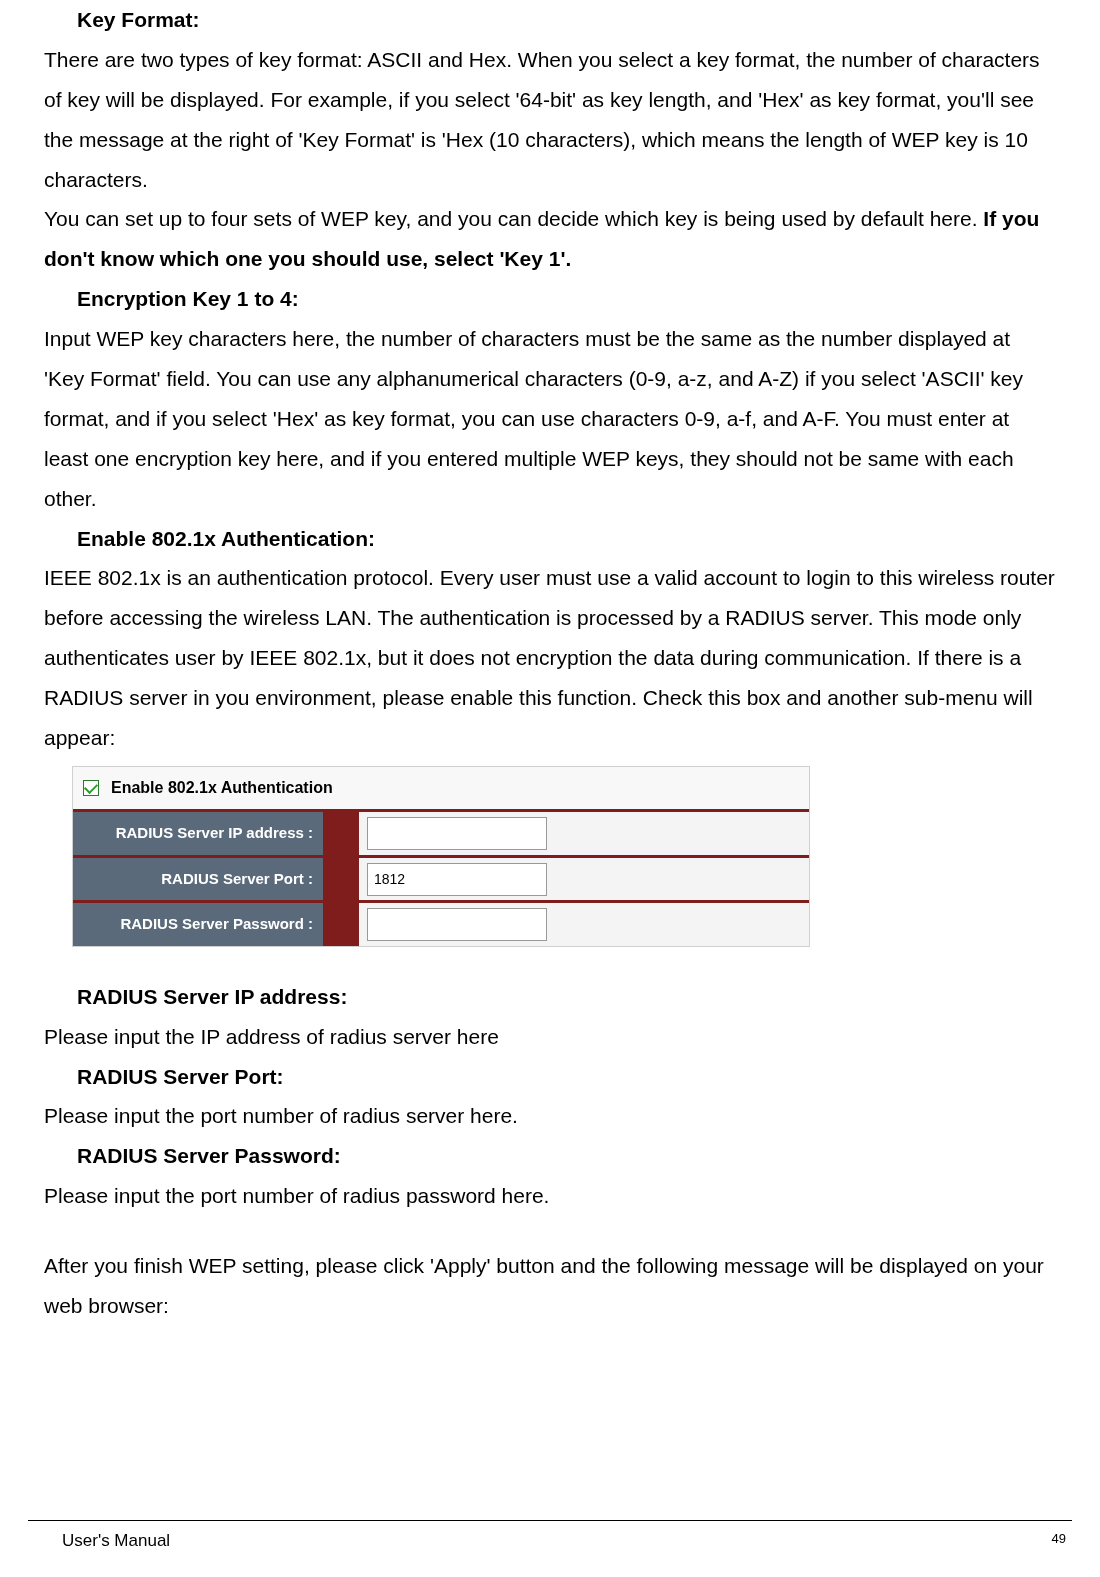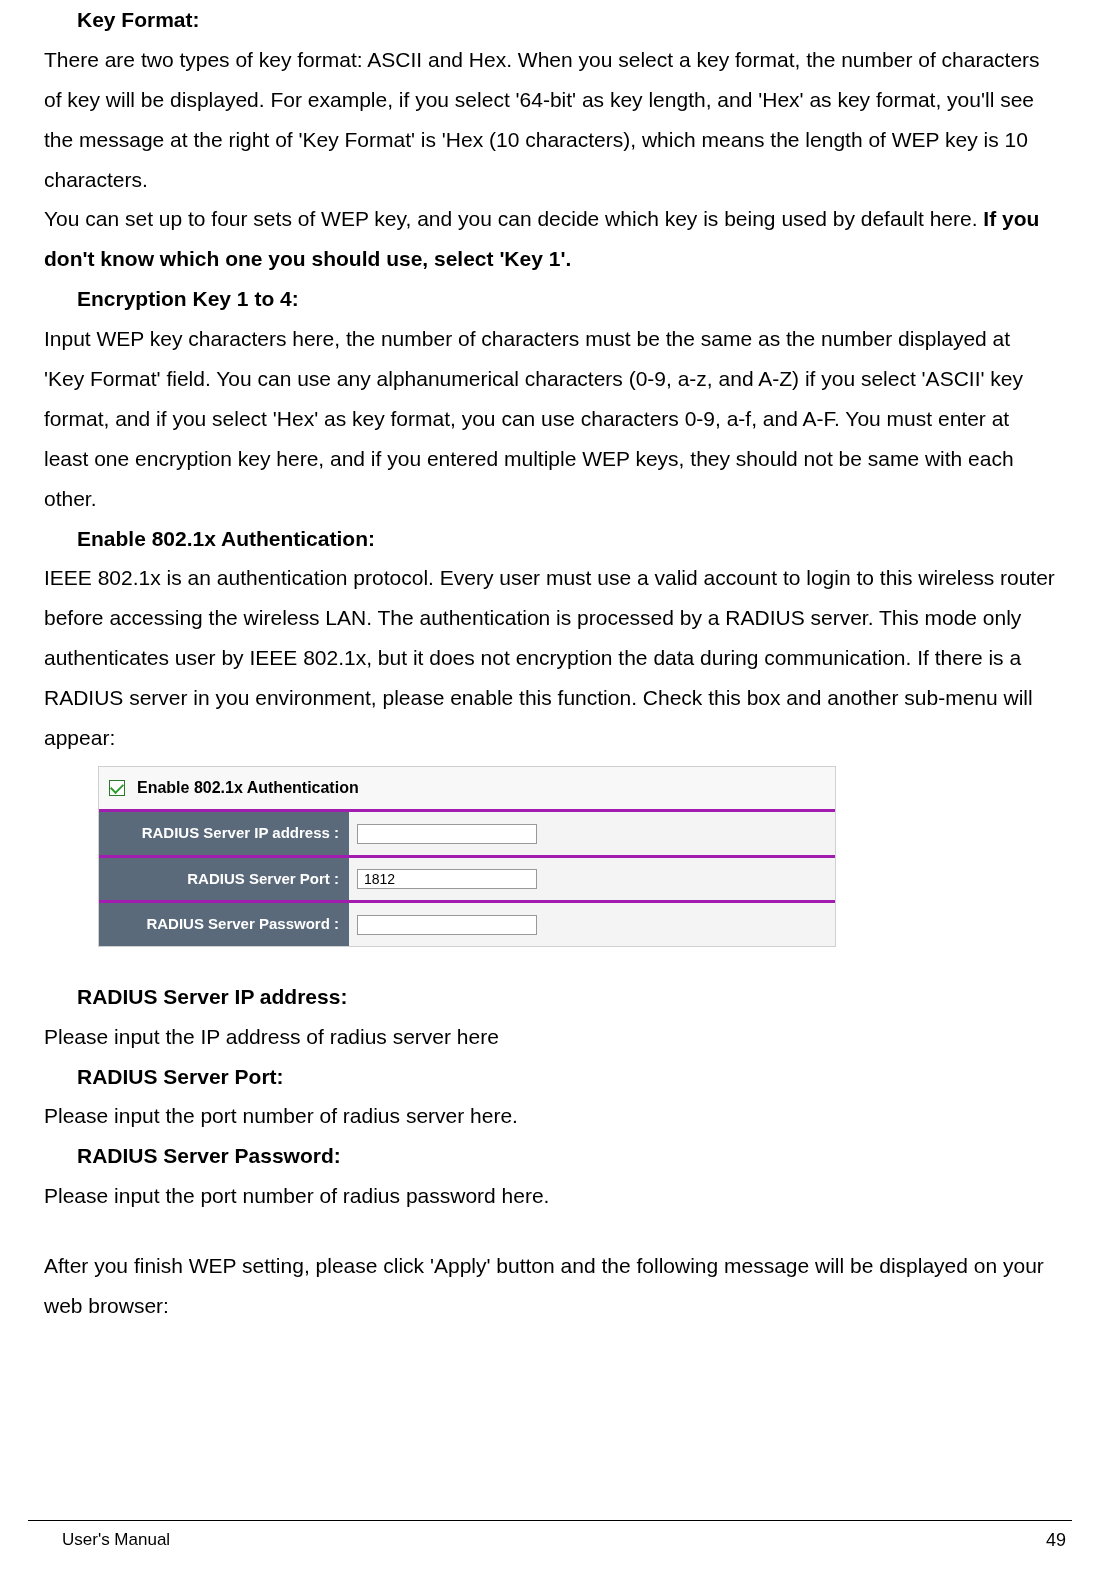--- a/index.html
+++ b/index.html
@@ -23,24 +23,24 @@
     }
     .heading {
       font-weight: bold;
       margin-left: 33px;
     }
     .bold-inline {
       font-weight: bold;
     }
     .screenshot-box {
       margin-top: 8px;
-      margin-left: 54px;
+      margin-left: 28px;
       width: 738px;
       border: 1px solid #d0d0d0;
-      background: #a21caf;
+      background: #7f1d1d;
       font-family: Arial, sans-serif;
     }
     .screenshot-header {
       display: flex;
       align-items: center;
       padding: 6px 10px;
       background: #f8f8f8;
       font-size: 16px;
       font-weight: bold;
     }
@@ -63,40 +63,41 @@
       width: 6px;
       height: 10px;
       border: solid #2a9a2a;
       border-width: 0 2px 2px 0;
       transform: rotate(45deg);
     }
     .form-row {
       display: flex;
       align-items: stretch;
       margin-top: 3px;
+      gap: 36px;
     }
     .form-label {
       background: #5a6a7a;
       color: #fff;
       font-weight: bold;
       font-size: 15px;
       width: 250px;
       text-align: right;
       padding: 7px 10px 7px 0;
     }
     .form-value {
       flex: 1;
       background: #f4f4f4;
       display: flex;
       align-items: center;
       padding-left: 8px;
     }
     .form-input {
       width: 180px;
-      height: 20px;
+      height: 33px;
       border: 1px solid #999;
       background: #fff;
       font-size: 14px;
       padding: 0 6px;
       font-family: Arial, sans-serif;
     }
     .spacer-medium {
       height: 30px;
     }
     .footer-line {
@@ -111,21 +112,21 @@
       bottom: 26px;
       left: 34px;
       right: 34px;
       display: flex;
       justify-content: space-between;
       font-size: 17px;
       color: #000;
       margin-left: 28px;
     }
     .footer-page {
-      font-size: 18px;
+      font-size: 13px;
     }
   </style>
 </head>
 <body>
 
 <div class="content">
   <div class="heading">Key Format:</div>
   <div>There are two types of key format: ASCII and Hex. When you select a key format, the number of characters of key will be displayed. For example, if you select '64-bit' as key length, and 'Hex' as key format, you'll see the message at the right of 'Key Format' is 'Hex (10 characters), which means the length of WEP key is 10 characters.</div>
 
   <div>

